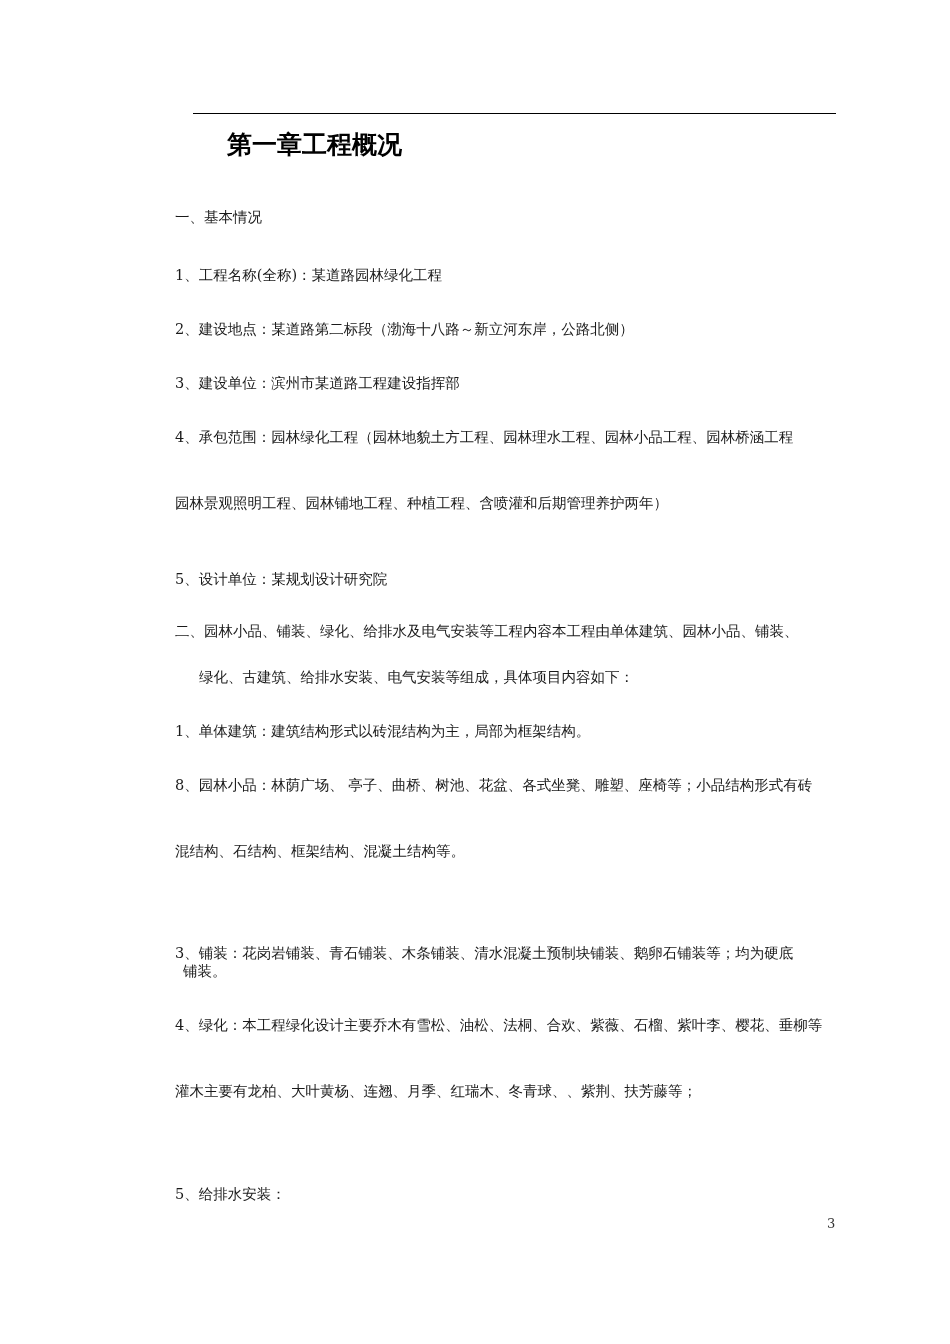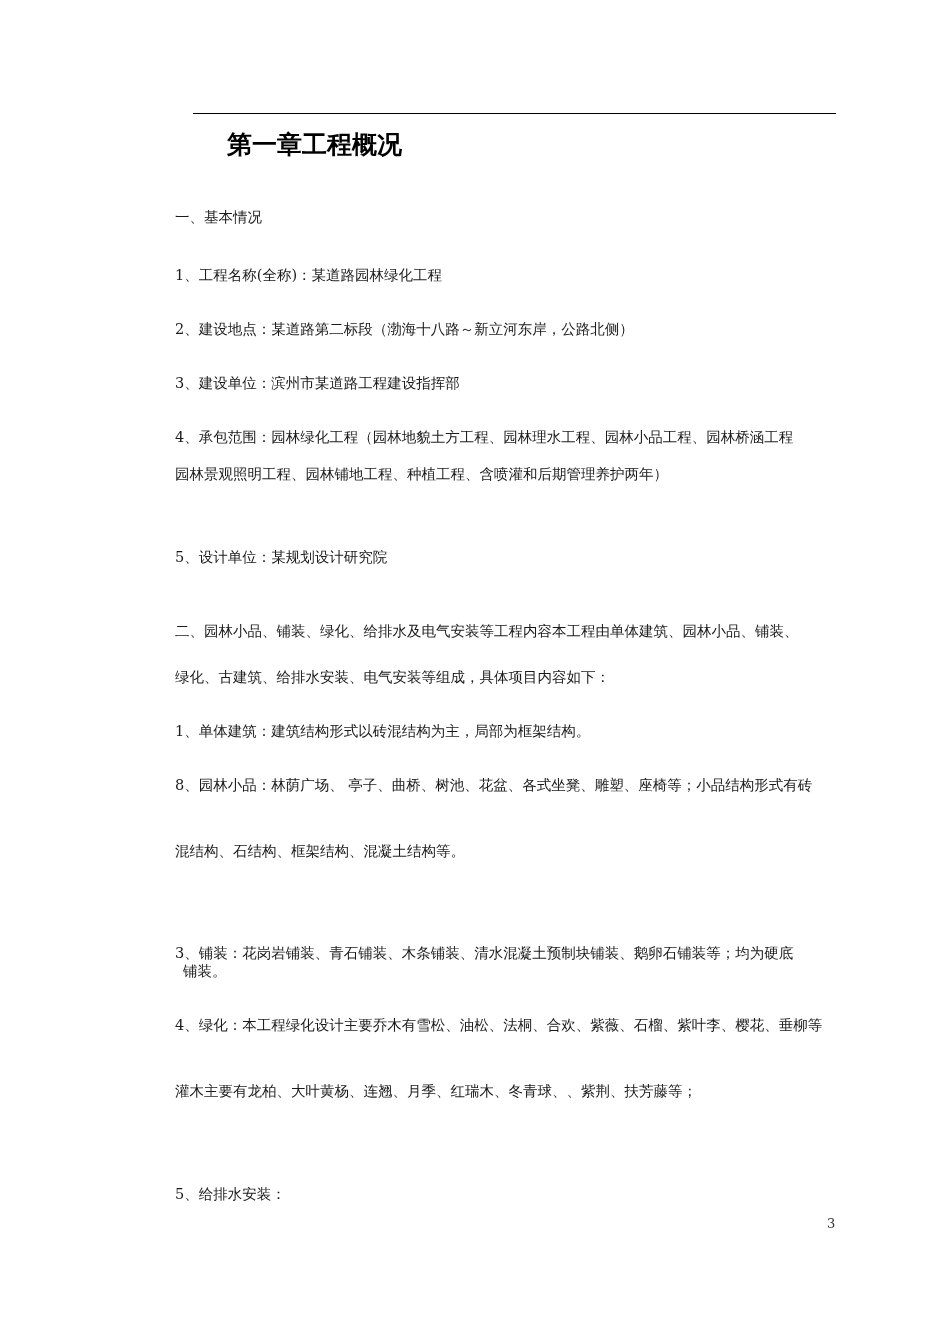--- a/index.html
+++ b/index.html
@@ -58,25 +58,25 @@
 <div class="header-rule"></div>
 
 <div class="chapter-title">第一章工程概况</div>
 
 <div class="line" style="top:207px;">一、基本情况</div>
 
 <div class="line" style="top:265px;">1、工程名称(全称)：某道路园林绿化工程</div>
 <div class="line" style="top:319px;">2、建设地点：某道路第二标段（渤海十八路～新立河东岸，公路北侧）</div>
 <div class="line" style="top:373px;">3、建设单位：滨州市某道路工程建设指挥部</div>
 <div class="line" style="top:427px;">4、承包范围：园林绿化工程（园林地貌土方工程、园林理水工程、园林小品工程、园林桥涵工程</div>
-<div class="line" style="top:464px;">园林景观照明工程、园林铺地工程、种植工程、含喷灌和后期管理养护两年）</div>
-<div class="line" style="top:547px;">5、设计单位：某规划设计研究院</div>
+<div class="line" style="top:493px;">园林景观照明工程、园林铺地工程、种植工程、含喷灌和后期管理养护两年）</div>
+<div class="line" style="top:569px;">5、设计单位：某规划设计研究院</div>
 
 <div class="line" style="top:601px;margin-top:20px;">二、园林小品、铺装、绿化、给排水及电气安装等工程内容本工程由单体建筑、园林小品、铺装、</div>
-<div class="line" style="top:667px;">绿化、古建筑、给排水安装、电气安装等组成，具体项目内容如下：</div>
+<div class="line" style="top:667px;margin-left:24px;">绿化、古建筑、给排水安装、电气安装等组成，具体项目内容如下：</div>
 
 <div class="line" style="top:721px;">1、单体建筑：建筑结构形式以砖混结构为主，局部为框架结构。</div>
 <div class="line" style="top:775px;">8、园林小品：林荫广场、 亭子、曲桥、树池、花盆、各式坐凳、雕塑、座椅等；小品结构形式有砖</div>
 <div class="line" style="top:841px;">混结构、石结构、框架结构、混凝土结构等。</div>
 <div class="line" style="top:895px;margin-top:48px;">3、铺装：花岗岩铺装、青石铺装、木条铺装、清水混凝土预制块铺装、鹅卵石铺装等；均为硬底</div>
 <div class="line" style="top:961px;margin-left:8px;">铺装。</div>
 <div class="line" style="top:1015px;">4、绿化：本工程绿化设计主要乔木有雪松、油松、法桐、合欢、紫薇、石榴、紫叶李、樱花、垂柳等</div>
 <div class="line" style="top:1081px;text-align:right;">灌木主要有龙柏、大叶黄杨、连翘、月季、红瑞木、冬青球、、紫荆、扶芳藤等；</div>
 <div class="line" style="top:1145px;margin-top:39px;">5、给排水安装：</div>
 

